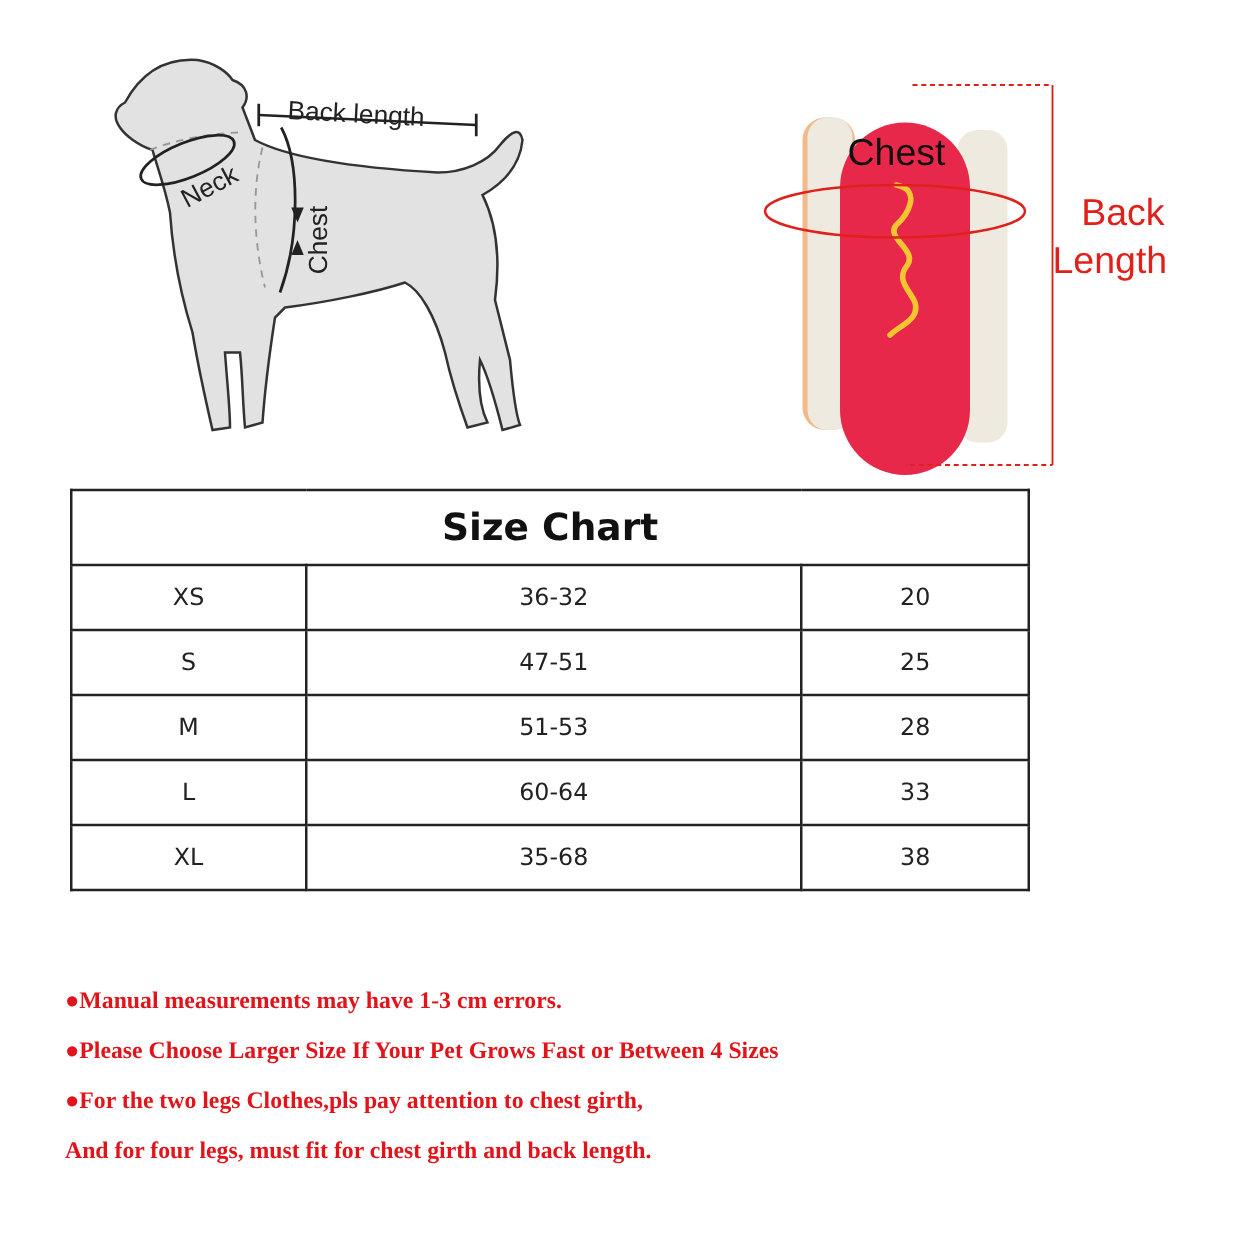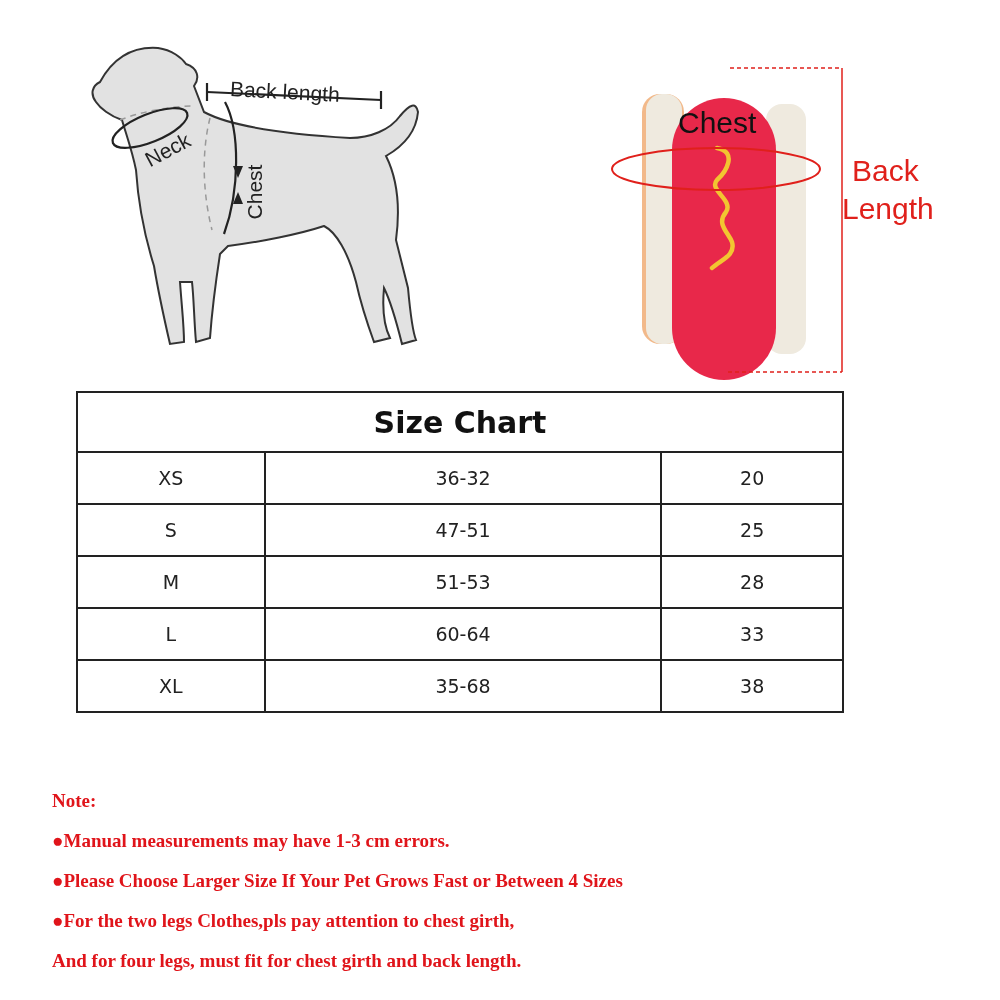--- a/index.html
+++ b/index.html
@@ -3,21 +3,21 @@
 <meta charset="utf-8">
 <style>
   html, body { margin:0; padding:0; background:#ffffff; }
   body { width:1000px; height:1000px; position:relative; overflow:hidden; font-family:"Liberation Sans", sans-serif; }
   .abs { position:absolute; }
   .dog-wrap { left:60px; top:20px; width:400px; height:360px; }
   .hotdog-wrap { left:580px; top:60px; width:380px; height:330px; }
   .dog-label { position:absolute; font-family:"Liberation Sans", sans-serif; color:#222; font-size:21px; }
   .hd-chest { position:absolute; left:98px; top:46px; font-size:30px; color:#111; font-family:"Liberation Sans", sans-serif; }
   .hd-back { position:absolute; left:262px; top:92px; font-size:30px; color:#e0201b; line-height:38px; font-family:"Liberation Sans", sans-serif; text-align:left; }
-  table.size { position:absolute; left:76px; top:391px; width:768px; border-collapse:collapse; font-family:"DejaVu Sans", sans-serif; }
+  table.size { position:absolute; left:56px; top:391px; width:768px; border-collapse:collapse; font-family:"DejaVu Sans", sans-serif; }
   table.size td, table.size th { border:2px solid #222; text-align:center; color:#222; font-weight:normal; font-size:19px; height:50px; padding:0; }
   table.size .title { height:58px; font-size:30px; font-weight:bold; color:#111; }
   .notes { position:absolute; left:52px; top:788px; font-family:"Liberation Serif", serif; font-weight:bold; color:#e0141a; font-size:19px; }
   .notes div { height:40px; line-height:26px; white-space:nowrap; }
 </style>
 </head>
 <body>
 
 <div class="abs dog-wrap">
   <svg width="400" height="360" viewBox="0 0 400 360">
@@ -44,21 +44,21 @@
     <rect x="186" y="44" width="40" height="250" rx="16" fill="#efeadf"></rect>
     <rect x="92" y="38" width="104" height="282" rx="52" fill="#e8284a"></rect>
     <path d="M137,88 C158,92 146,112 137,120 C128,130 154,140 146,152 C136,164 148,172 152,182 C156,196 140,200 132,208" fill="none" stroke="#f2c531" stroke-width="4.5" stroke-linecap="round"></path>
     <ellipse cx="136" cy="109" rx="104" ry="21" fill="none" stroke="#e0201b" stroke-width="2"></ellipse>
     <line x1="150" y1="8" x2="262" y2="8" stroke="#e0201b" stroke-width="1.5" stroke-dasharray="4,3"></line>
     <line x1="148" y1="312" x2="262" y2="312" stroke="#e0201b" stroke-width="1.5" stroke-dasharray="4,3"></line>
     <line x1="262" y1="8" x2="262" y2="312" stroke="#e0201b" stroke-width="1.5"></line>
   </svg>
   <span class="hd-chest">Chest</span>
   <div class="hd-back">
-    <div style="padding-left:10px;">Back</div>
+    <div style="margin-left:23px;">Back</div>
     <div>Length</div>
   </div>
 </div>
 
 <table class="size">
   <tbody>
       <tr>
     <td class="title" colspan="3">Size Chart</td>
   </tr>
   <tr>
@@ -83,18 +83,17 @@
   </tr>
   <tr>
     <td>XL</td>
     <td>35-68</td>
     <td>38</td>
   </tr>
 </tbody>
   </table>
 
 <div class="notes">
-  <div>Note:</div>
   <div>●Manual measurements may have 1-3 cm errors.</div>
   <div>●Please Choose Larger Size If Your Pet Grows Fast or Between 4 Sizes</div>
   <div>●For the two legs Clothes,pls pay attention to chest girth,</div>
   <div>And for four legs, must fit for chest girth and back length.</div>
 </div>
 
 </body></html>

